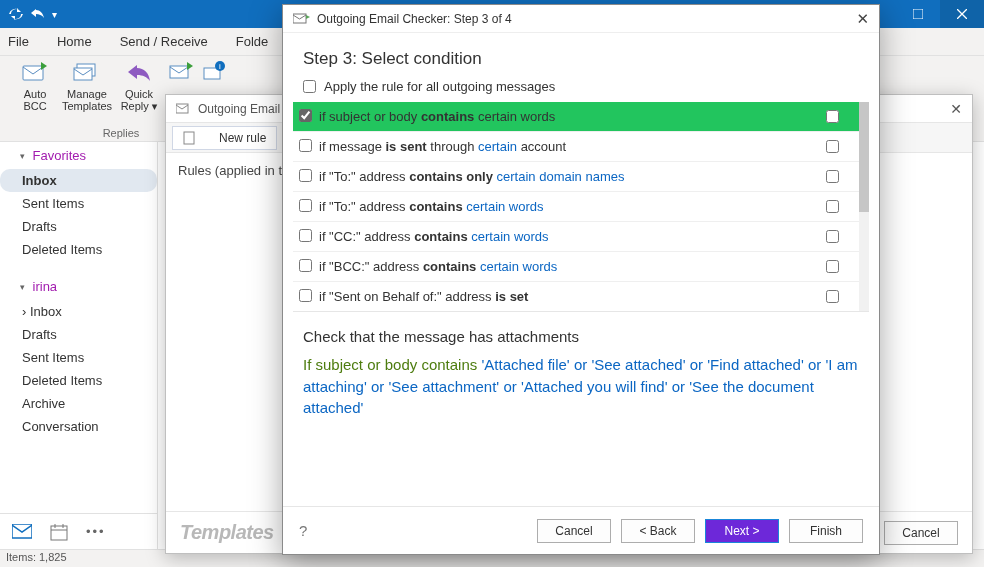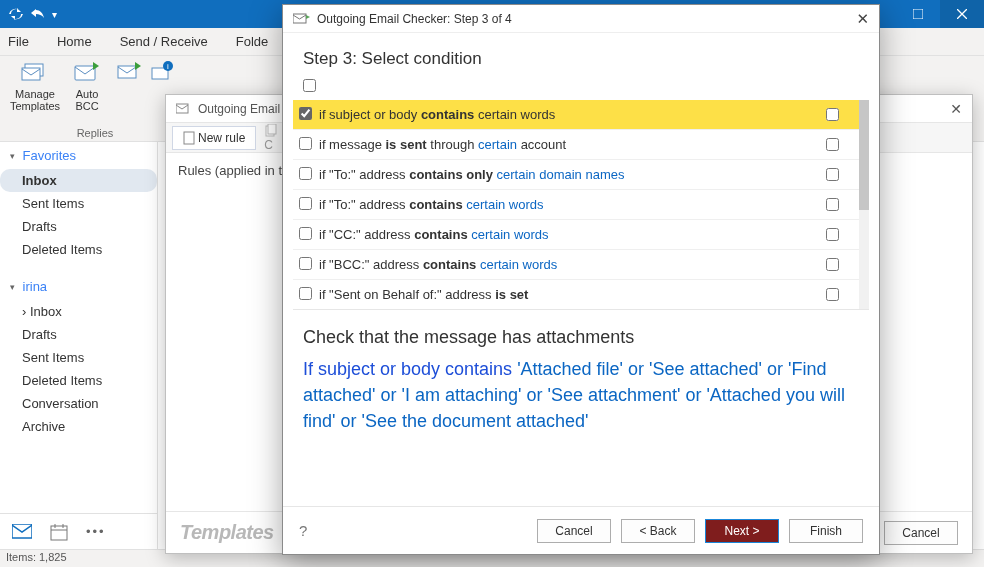--- a/index.html
+++ b/index.html
@@ -16,64 +16,64 @@
 
 .ribbon { height:86px; background:#f3f2f1; border-bottom:1px solid #e1e1e1; display:flex; padding:4px 6px 0; }
 .rib-group { display:flex; flex-direction:column; align-items:center; padding:0 6px; }
 .rib-row { display:flex; gap:6px; }
 .rib-btn { width:46px; display:flex; flex-direction:column; align-items:center; font-size:11px; color:#333; line-height:1.1; text-align:center; }
 .rib-btn .ic { width:28px; height:26px; margin-bottom:2px; }
 .rib-caption { font-size:11px; color:#666; margin-top:auto; padding-bottom:2px; }
 
 .body { position:absolute; top:142px; left:0; right:0; bottom:18px; display:flex; }
 .nav { width:158px; border-right:1px solid #e1e1e1; display:flex; flex-direction:column; font-size:13px; color:#333; background:#fff; }
-.nav-sec { padding:6px 10px; color:#3b82f6; display:flex; align-items:center; gap:4px; }
+.nav-sec { padding:6px 20px; color:#a21caf; display:flex; align-items:center; gap:4px; }
 .nav-item { padding:4px 10px 4px 22px;border-radius:10px; }
 .nav-item.sel { background:#e1e8f0; font-weight:600; }
 .nav-strip { margin-top:auto; height:36px; border-top:1px solid #e1e1e1; display:flex; align-items:center; gap:18px; padding:0 12px; color:#106ebe; }
 
 .statusbar { position:absolute; left:0; right:0; bottom:0; height:18px; background:#f3f2f1; border-top:1px solid #e1e1e1; font-size:11px; color:#555; padding:1px 6px; }
 
 
 .under-dialog { position:absolute; left:165px; top:94px; width:808px; height:460px; border:1px solid #bfbfbf; background:#fff; box-shadow:0 4px 18px rgba(0,0,0,.25); }
 .under-dialog .hd { height:28px; background:#fff; border-bottom:1px solid #e6e6e6; display:flex; align-items:center; padding:0 10px; font-size:12px; color:#555; }
 .under-dialog .hd .x { margin-left:auto; font-size:14px; color:#555; }
 .under-dialog .tb { height:30px; background:#f6f6f6; border-bottom:1px solid #e6e6e6; display:flex; align-items:center; font-size:12px; }
-.under-dialog .newrule { display:flex; align-items:flex-start; gap:3px; padding:4px 10px; border:1px solid #d0d7e5; background:#fff; margin-left:6px; color:#333;}
+.under-dialog .newrule { display:flex; align-items:flex-start; gap:24px; padding:4px 10px; border:1px solid #d0d7e5; background:#fff; margin-left:6px; color:#333;}
 .under-dialog .caption { padding:10px 12px; font-size:13px; color:#444;}
 .under-dialog .ft { position:absolute; left:0; right:0; bottom:0; height:42px; border-top:1px solid #e6e6e6; display:flex; align-items:center; justify-content:flex-end; padding:0 14px; background:#fff;}
 .under-dialog .ft .logo { margin-right:auto; font-weight:700; font-style:italic; color:#b8b8b8; font-size:20px; letter-spacing:-.5px;}
 .btn { min-width:74px; height:24px; border:1px solid #adadad; background:#fdfdfd; font-size:12px; color:#333; display:inline-flex; align-items:center; justify-content:center; padding:0 14px; cursor:pointer;}
 
 
 .dialog { position:absolute; left:282px; top:4px; width:598px; height:551px; background:#fff; border:1px solid #8a8a8a; box-shadow:0 8px 30px rgba(0,0,0,.35); display:flex; flex-direction:column; }
 .dialog .dlg-title { height:28px; display:flex; align-items:center; padding:0 10px; font-size:12px; color:#333; border-bottom:1px solid #eee; }
 .dialog .dlg-title .x { margin-left:auto; font-size:15px; color:#444; cursor:pointer; }
 .dialog .step { padding:16px 20px 10px; font-size:17px; color:#333; }
 .dialog .apply-row { padding:0 20px 8px; display:flex; align-items:center; gap:8px; font-size:13px; color:#333;}
 .dialog .grid-head { display:flex; background:#f3f2f1; border-top:1px solid #e6e6e6; border-bottom:1px solid #e6e6e6; font-size:12px; color:#555; margin:0 10px; }
 .dialog .grid-head .c1 { flex:1; padding:5px 10px; }
 .dialog .grid-head .c2 { width:54px; padding:5px 0; text-align:left; }
 .dialog .grid-wrap { position:relative; margin:0 10px; height:210px; overflow:hidden; border-bottom:1px solid #e6e6e6;}
 .dialog .grid { position:absolute; inset:0 10px 0 0; overflow-y:auto;}
 .row { display:flex; align-items:center; border-bottom:1px solid #efefef; font-size:13px; color:#333; height:30px; padding:0 10px 0 6px;}
-.row.sel { background:#fde047; }
+.row.sel { background:#22c55e; }
 .row .cb { width:20px; }
 .row .txt { flex:1; }
 .row .inv { width:34px; display:flex; justify-content:center;}
 .lnk { color:#0b66c3; }
 .b { font-weight:600; }
 .scroll-track { position:absolute; right:0; top:0; bottom:0; width:10px; background:#f1f1f1;}
 .scroll-thumb { position:absolute; right:0; top:0; width:10px; height:110px; background:#c6c6c6;}
 
-.dialog .desc { margin:14px 20px 0; font-size:18px; color:#333; line-height:1.45; }
-.dialog .desc .pre { color:#1d4ed8; }
+.dialog .desc { margin:14px 20px 0; font-size:15px; color:#333; line-height:1.45; }
+.dialog .desc .pre { color:#4d7c0f; }
 .dialog .ft { margin-top:auto; height:48px; border-top:1px solid #e6e6e6; display:flex; align-items:center; padding:0 16px; gap:10px;}
 .dialog .ft .help { margin-right:auto; color:#777; font-size:15px; }
-.btn.primary { background:#7f1d1d; border-color:#1a86d9; color:#fff; }
+.btn.primary { background:#6d28d9; border-color:#1a86d9; color:#fff; }
 input[type=checkbox]{ width:13px; height:13px; accent-color:#666;}
 
 svg { display:block; }
 .chev::before{content:"▾"; font-size:9px; color:#666; margin-right:4px;}
 </style>
 </head>
 <body>
 
 <div class="titlebar">
   <div class="qat">
@@ -114,38 +114,47 @@
   <span>Send / Receive</span>
   <span>Folde</span>
 </div>
 
 <div class="ribbon">
   <div class="rib-group">
     <div class="rib-row">
       <div class="rib-btn">
         <span class="ic">
             <svg width="28" height="26" viewBox="0 0 28 26">
+              <rect x="2" y="6" width="20" height="14" rx="1" fill="#fff" stroke="#5b8ec1"></rect>
+              <path d="M2 7l10 7 10-7" stroke="#5b8ec1" fill="none"></path>
+              <path d="M20 2l6 4-6 4" fill="#3b9e3b"></path>
+            </svg>
+          </span>
+        <span>Auto</span>
+        <span>BCC</span>
+      </div>
+      <div class="rib-btn">
+        <span class="ic">
+            <svg width="28" height="26" viewBox="0 0 28 26">
               <rect x="4" y="4" width="18" height="12" fill="#fff" stroke="#5b8ec1"></rect>
               <rect x="1" y="8" width="18" height="12" fill="#fff" stroke="#5b8ec1"></rect>
               <path d="M1 9l9 6 9-6" stroke="#5b8ec1" fill="none"></path>
             </svg>
           </span>
         <span>Manage</span>
         <span>Templates</span>
       </div>
       <div class="rib-btn">
         <span class="ic">
             <svg width="28" height="26" viewBox="0 0 28 26">
-              <rect x="2" y="6" width="20" height="14" rx="1" fill="#fff" stroke="#5b8ec1"></rect>
-              <path d="M2 7l10 7 10-7" stroke="#5b8ec1" fill="none"></path>
-              <path d="M20 2l6 4-6 4" fill="#3b9e3b"></path>
-            </svg>
-          </span>
-        <span>Auto</span>
-        <span>BCC</span>
+              <path d="M12 5 3 12l9 7v-4c6 0 10 2 13 6-1-8-6-13-13-13V5z" fill="#8e5bc1"></path>
+            </svg>
+          </span>
+        <span>Quick</span>
+        <span>Reply ▾</span>
       </div>
       <div class="rib-btn" style="width:30px">
         <span class="ic">
             <svg width="26" height="24" viewBox="0 0 26 24">
               <rect x="1" y="6" width="18" height="12" fill="#fff" stroke="#5b8ec1"></rect>
               <path d="M1 7l9 6 9-6" stroke="#5b8ec1" fill="none"></path>
               <path d="M18 2l6 4-6 4" fill="#3b9e3b"></path>
             </svg>
           </span>
       </div>
@@ -169,22 +178,22 @@
     <div class="nav-item sel">Inbox</div>
     <div class="nav-item">Sent Items</div>
     <div class="nav-item">Drafts</div>
     <div class="nav-item">Deleted Items</div>
     <div style="height:12px"></div>
     <div class="nav-sec chev">irina</div>
     <div class="nav-item" style="">› <span>Inbox</span></div>
     <div class="nav-item">Drafts</div>
     <div class="nav-item">Sent Items</div>
     <div class="nav-item">Deleted Items</div>
+    <div class="nav-item">Archive</div>
     <div class="nav-item">Conversation</div>
-    <div class="nav-item">Archive</div>
     <div class="nav-strip">
       <span>
           <svg width="20" height="16" viewBox="0 0 20 16">
             <rect x="0" y="0" width="20" height="14" fill="none" stroke="#106ebe" stroke-width="1.5"></rect>
             <path d="M0 1l10 7L20 1" stroke="#106ebe" fill="none" stroke-width="1.5"></path>
           </svg>
         </span>
       <span style="color:#666">
           <svg width="18" height="18" viewBox="0 0 18 18">
             <rect x="1" y="3" width="16" height="14" fill="none" stroke="#777"></rect>
@@ -246,20 +255,21 @@
         </svg>
       </span>
     <span>Outgoing Email Checker: Step 3 of 4</span>
     <span class="x">✕</span>
   </div>
 
   <div class="step">Step 3: Select condition</div>
 
   <div class="apply-row">
     <input type="checkbox" style="">
+    <span>Apply the rule for all outgoing messages</span>
   </div>
 
 
   <div class="grid-wrap">
     <div class="grid" id="criteria-grid">
         <div class="row sel">
           <span class="cb"><input type="checkbox" checked="" style=""></span>
           <span class="txt"><span>if subject or body </span><span class="b">contains</span><span> certain words</span></span>
           <span class="inv">
             <input type="checkbox" style="">

